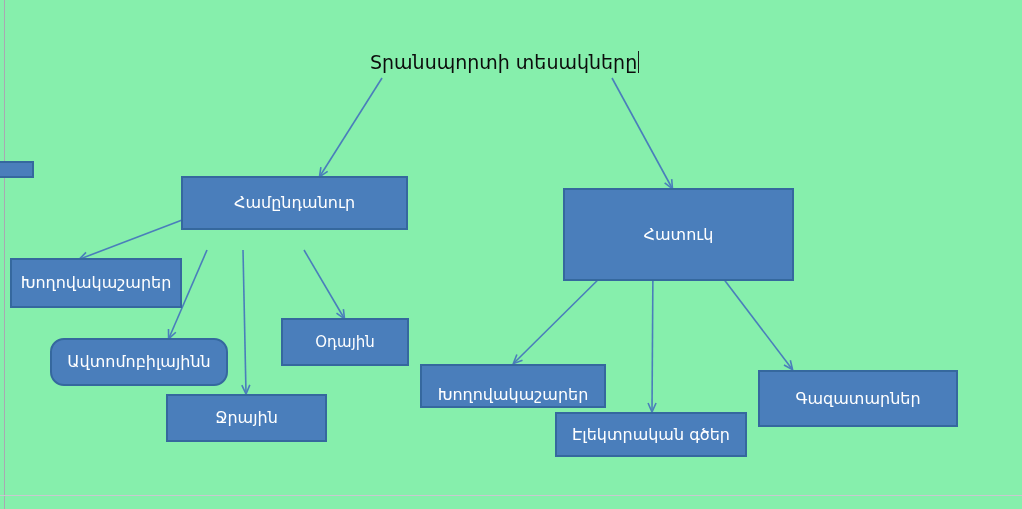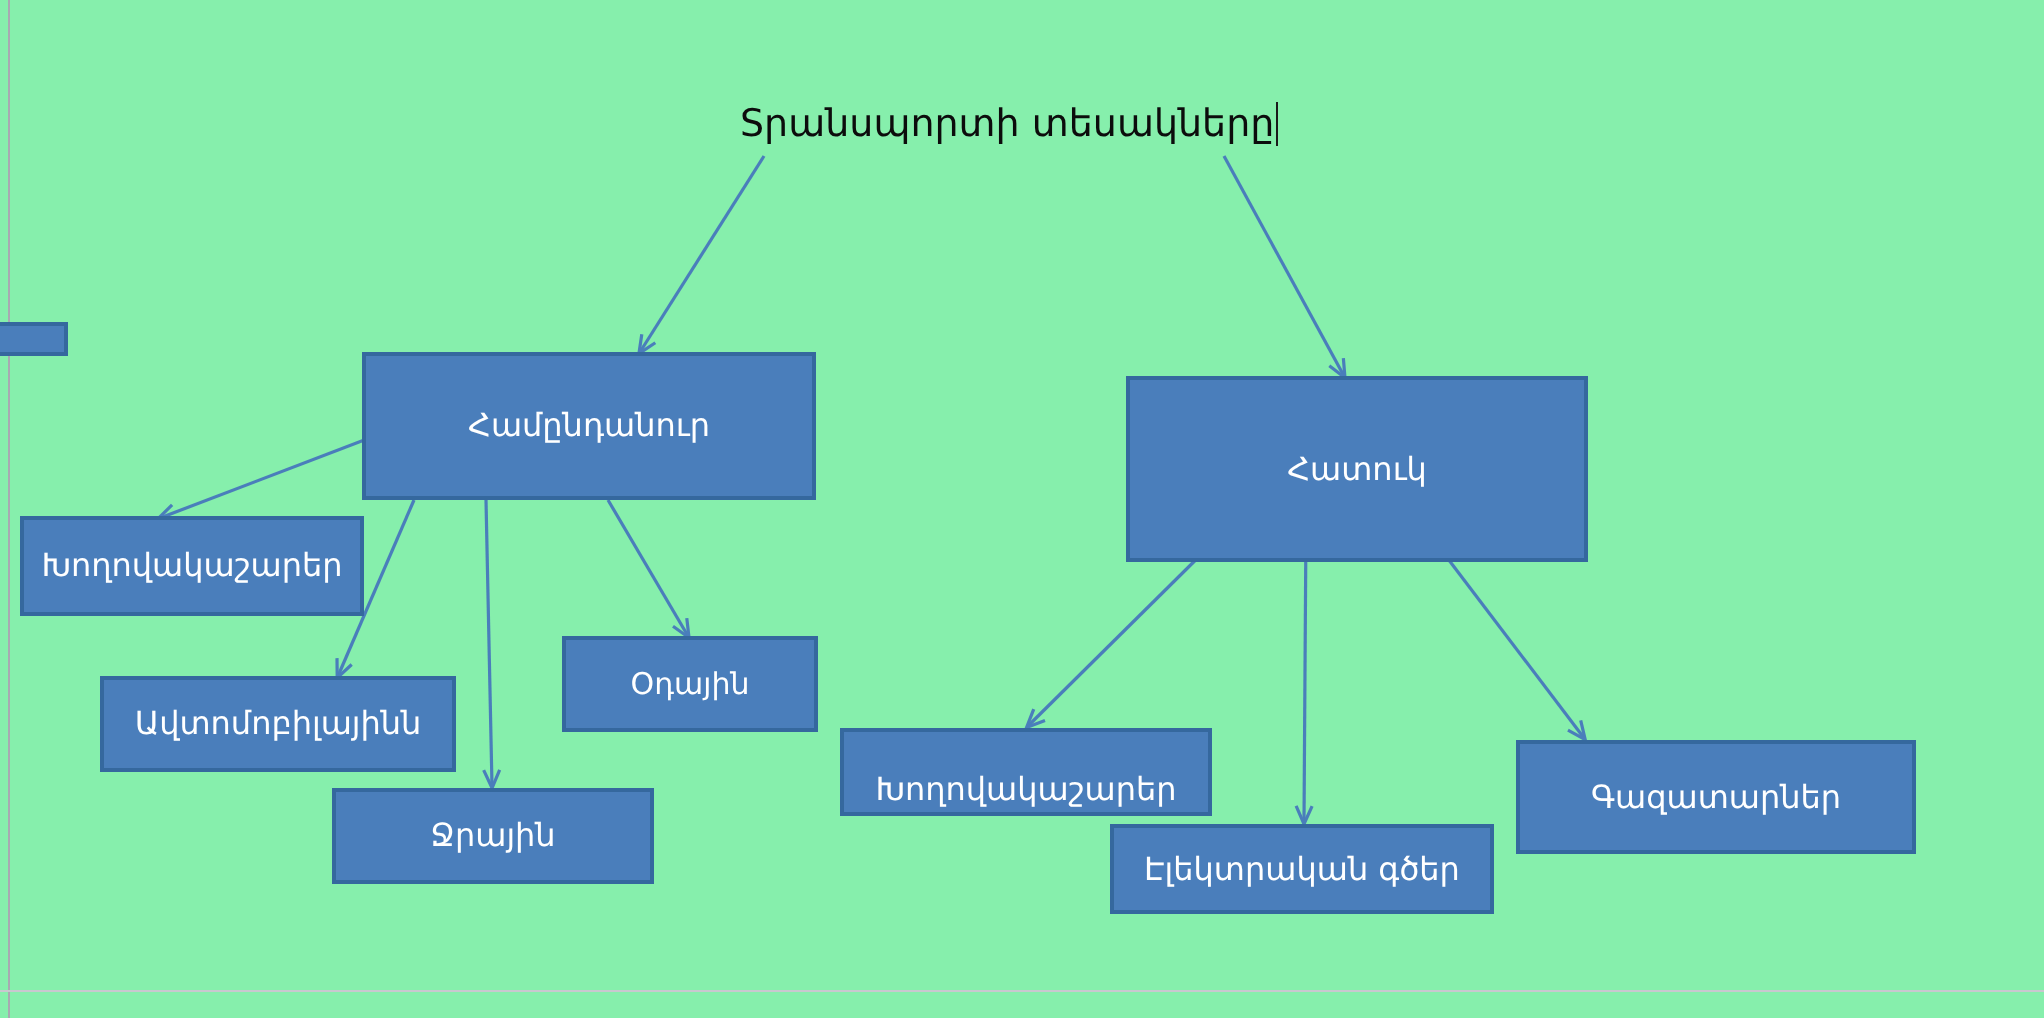--- a/index.html
+++ b/index.html
@@ -122,30 +122,30 @@
         <line x1="710" y1="261" x2="792" y2="369" marker-end="url(#ah)"></line>
       </g>
   </svg>
 
   <div class="title-box">
     <span>Sրանսպորտի տեսակները</span>
     <span class="caret"></span>
   </div>
 
   <div id="nodes">
-      <div class="node" style="left: 181px; top: 176px; width: 227px; height: 74px;">
+      <div class="node" style="left: 181px; top: 176px; width: 227px; height: 54px;">
         <span>Համընդանուր</span>
       </div>
       <div class="node" style="left: 563px; top: 188px; width: 231px; height: 93px;">
         <span>Հատուկ</span>
       </div>
       <div class="node" style="left: 10px; top: 258px; width: 172px; height: 50px;">
         <span>Խողովակաշարեր</span>
       </div>
-      <div class="node" style="left: 50px; top: 338px; width: 178px; height: 48px;">
+      <div class="node" style="left: 50px; top: 338px; width: 178px; height: 48px; border-radius: 14px;">
         <span>Ավտոմոբիլայինն</span>
       </div>
       <div class="node small" style="left: 281px; top: 318px; width: 128px; height: 48px;">
         <span>Օդային</span>
       </div>
       <div class="node" style="left: 166px; top: 394px; width: 161px; height: 48px;">
         <span>Ջրային</span>
       </div>
       <div class="node" style="left: 420px; top: 364px; width: 186px; height: 44px; align-items: flex-end;">
         <span>Խողովակաշարեր</span>

